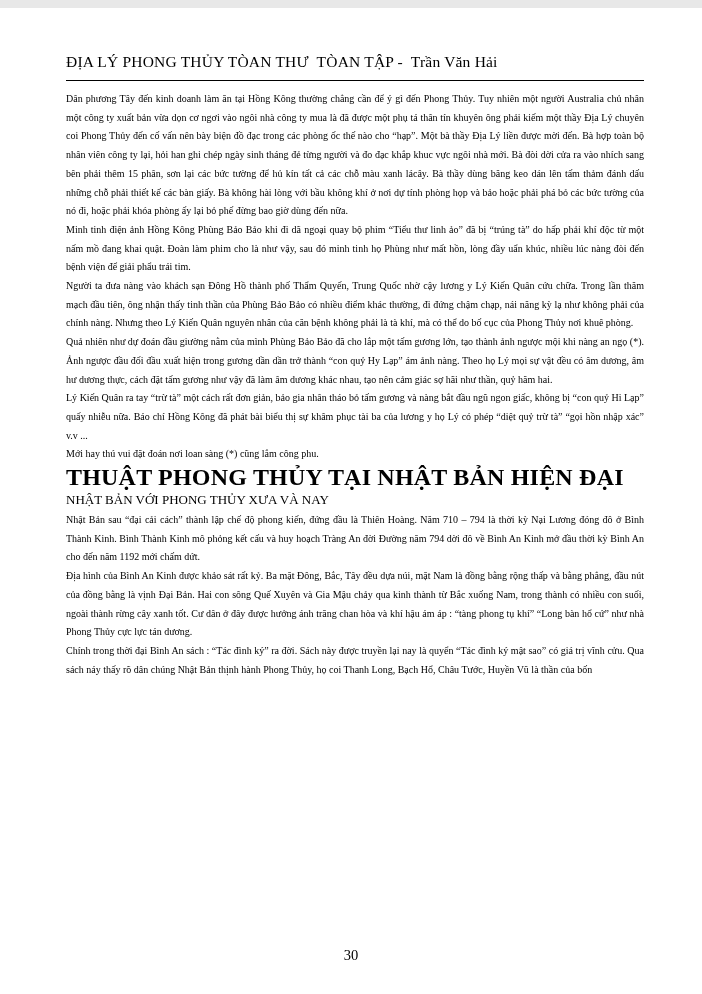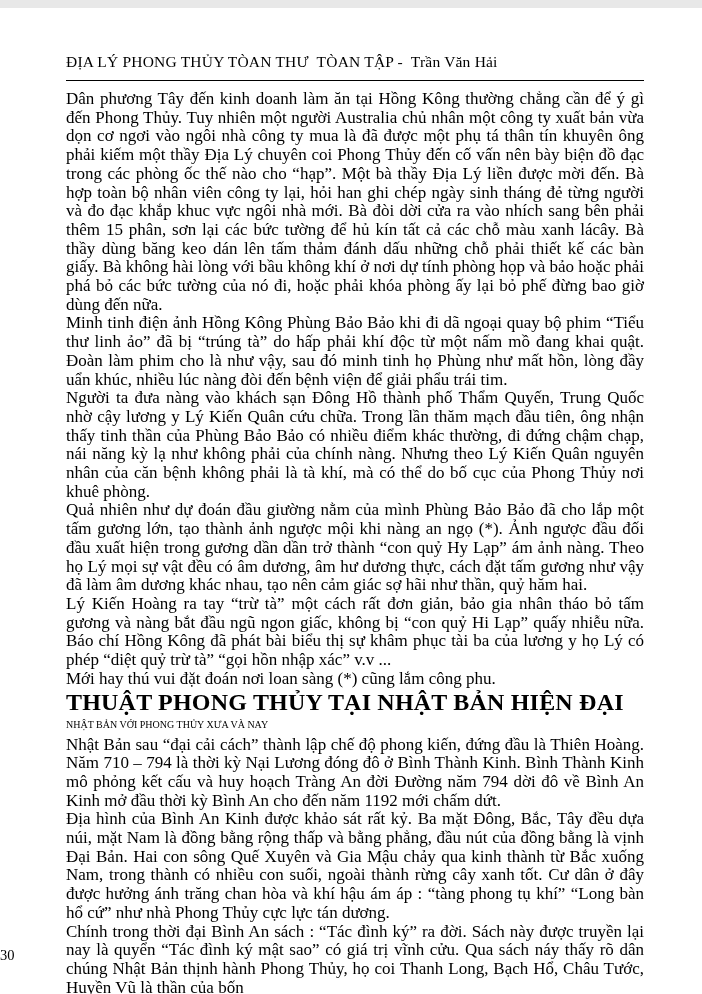--- a/index.html
+++ b/index.html
@@ -26,63 +26,64 @@
     white-space: pre-wrap;
     letter-spacing: 0.2px;
   }
   .header-rule {
     border: none;
     border-top: 1.5px solid #000;
     margin: 8px 0 9px 0;
   }
   .body-text p {
     margin: 0;
-    font-size: 17px;
+    font-size: 10px;
     line-height: 18.7px;
     text-align: justify;
     text-justify: inter-word;
   }
   .body-text h1 {
     margin: 2px 0 0 0;
     font-size: 24px;
     line-height: 23px;
     font-weight: bold;
     letter-spacing: 0.2px;
   }
   .body-text h2 {
     margin: 0 0 1px 0;
-    font-size: 10px;
+    font-size: 13px;
     line-height: 21px;
     font-weight: normal;
   }
   .page-footer {
     position: absolute;
     left: 0;
     right: 0;
     bottom: 38px;
+    text-align: center;
     font-size: 14.5px;
   }
 </style>
 </head>
 <body>
 
 <div class="page">
   <div class="page-inner">
 
     <header>
       <div class="header-title">ĐỊA LÝ PHONG THỦY TÒAN THƯ  TÒAN TẬP -  Trần Văn Hải</div>
       <hr class="header-rule">
     </header>
 
     <div class="body-text">
       <p>Dân phương Tây đến kinh doanh làm ăn tại Hồng Kông thường chẳng cần để ý gì đến Phong Thủy. Tuy nhiên một người Australia chủ nhân một công ty xuất bản vừa dọn cơ ngơi vào ngôi nhà công ty mua là đã được một phụ tá thân tín khuyên ông phải kiếm một thầy Địa Lý chuyên coi Phong Thủy đến cố vấn nên bày biện đồ đạc trong các phòng ốc thế nào cho “hạp”. Một bà thầy Địa Lý liền được mời đến. Bà hợp toàn bộ nhân viên công ty lại, hỏi han ghi chép ngày sinh tháng đẻ từng người và đo đạc khắp khuc vực ngôi nhà mới. Bà đòi dời cửa ra vào nhích sang bên phải thêm 15 phân, sơn lại các bức tường để hủ kín tất cả các chỗ màu xanh lácây. Bà thầy dùng băng keo dán lên tấm thảm đánh dấu những chỗ phải thiết kế các bàn giấy. Bà không hài lòng với bầu không khí ở nơi dự tính phòng họp và bảo hoặc phải phá bỏ các bức tường của nó đi, hoặc phải khóa phòng ấy lại bỏ phế đừng bao giờ dùng đến nữa.</p>
       <p>Minh tinh điện ảnh Hồng Kông Phùng Bảo Bảo khi đi dã ngoại quay bộ phim “Tiểu thư linh ảo” đã bị “trúng tà” do hấp phải khí độc từ một nấm mồ đang khai quật. Đoàn làm phim cho là như vậy, sau đó minh tinh họ Phùng như mất hồn, lòng đầy uẩn khúc, nhiều lúc nàng đòi đến bệnh viện để giải phẩu trái tim.</p>
       <p>Người ta đưa nàng vào khách sạn Đông Hồ thành phố Thẩm Quyến, Trung Quốc nhờ cậy lương y Lý Kiến Quân cứu chữa. Trong lần thăm mạch đầu tiên, ông nhận thấy tinh thần của Phùng Bảo Bảo có nhiều điểm khác thường, đi đứng chậm chạp, nái năng kỳ lạ như không phải của chính nàng. Nhưng theo Lý Kiến Quân nguyên nhân của căn bệnh không phải là tà khí, mà có thể do bố cục của Phong Thủy nơi khuê phòng.</p>
       <p>Quả nhiên như dự đoán đầu giường nằm của mình Phùng Bảo Bảo đã cho lắp một tấm gương lớn, tạo thành ảnh ngược mội khi nàng an ngọ (*). Ảnh ngược đầu đối đầu xuất hiện trong gương dần dần trở thành “con quỷ Hy Lạp” ám ảnh nàng. Theo họ Lý mọi sự vật đều có âm dương, âm hư dương thực, cách đặt tấm gương như vậy đã làm âm dương khác nhau, tạo nên cảm giác sợ hãi như thần, quỷ hăm hai.</p>
-      <p>Lý Kiến Hoàng ra tay “trừ tà” một cách rất đơn giản, bảo gia nhân tháo bỏ tấm gương và nàng bắt đầu ngũ ngon giấc, không bị “con quỷ Hi Lạp” quấy nhiễu nữa. Báo chí Hồng Kông đã phát bài biểu thị sự khâm phục tài ba của lương y họ Lý có phép “diệt quỷ trừ tà” “gọi hồn nhập xác” v.v ...</p>
+      <p>Lý Kiến Quân ra tay “trừ tà” một cách rất đơn giản, bảo gia nhân tháo bỏ tấm gương và nàng bắt đầu ngũ ngon giấc, không bị “con quỷ Hi Lạp” quấy nhiễu nữa. Báo chí Hồng Kông đã phát bài biểu thị sự khâm phục tài ba của lương y họ Lý có phép “diệt quỷ trừ tà” “gọi hồn nhập xác” v.v ...</p>
       <p>Mới hay thú vui đặt đoán nơi loan sàng (*) cũng lắm công phu.</p>
 
       <h1>THUẬT PHONG THỦY TẠI NHẬT BẢN HIỆN ĐẠI</h1>
       <h2>NHẬT BẢN VỚI PHONG THỦY XƯA VÀ NAY</h2>
 
       <p>Nhật Bản sau “đại cải cách” thành lập chế độ phong kiến, đứng đầu là Thiên Hoàng. Năm 710 – 794 là thời kỳ Nại Lương đóng đô ở Bình Thành Kinh. Bình Thành Kinh mô phỏng kết cấu và huy hoạch Tràng An đời Đường năm 794 dời đô về Bình An Kinh mở đầu thời kỳ Bình An cho đến năm 1192 mới chấm dứt.</p>
       <p>Địa hình của Bình An Kinh được khảo sát rất kỷ. Ba mặt Đông, Bắc, Tây đều dựa núi, mặt Nam là đồng bằng rộng thấp và bằng phẳng, đầu nút của đồng bằng là vịnh Đại Bản. Hai con sông Quế Xuyên và Gia Mậu chảy qua kinh thành từ Bắc xuống Nam, trong thành có nhiều con suối, ngoài thành rừng cây xanh tốt. Cư dân ở đây được hưởng ánh trăng chan hòa và khí hậu ám áp : “tàng phong tụ khí” “Long bàn hổ cứ” như nhà Phong Thủy cực lực tán dương.</p>
       <p>Chính trong thời đại Bình An sách : “Tác đình ký” ra đời. Sách này được truyền lại nay là quyển “Tác đình ký mật sao” có giá trị vĩnh cửu. Qua sách náy thấy rõ dân chúng Nhật Bản thịnh hành Phong Thủy, họ coi Thanh Long, Bạch Hổ, Châu Tước, Huyền Vũ là thần của bốn</p>
     </div>
   </div>

